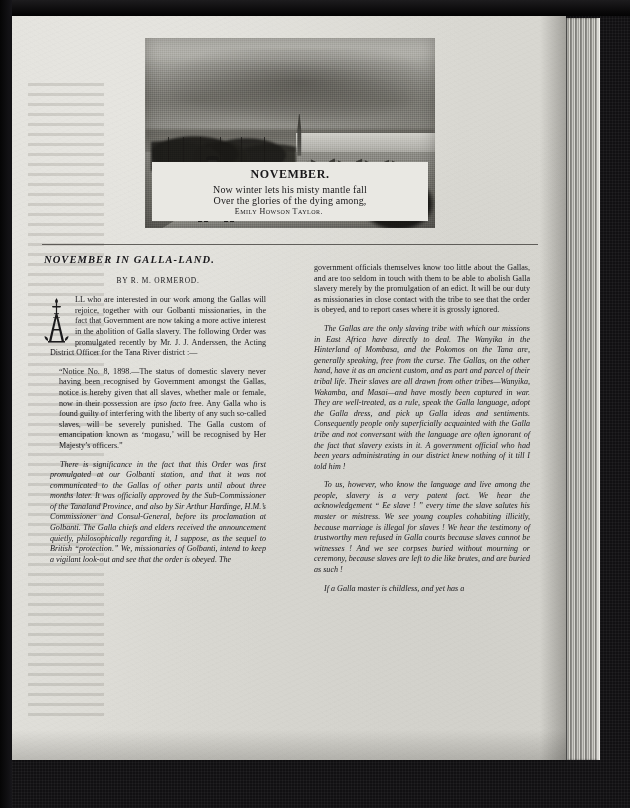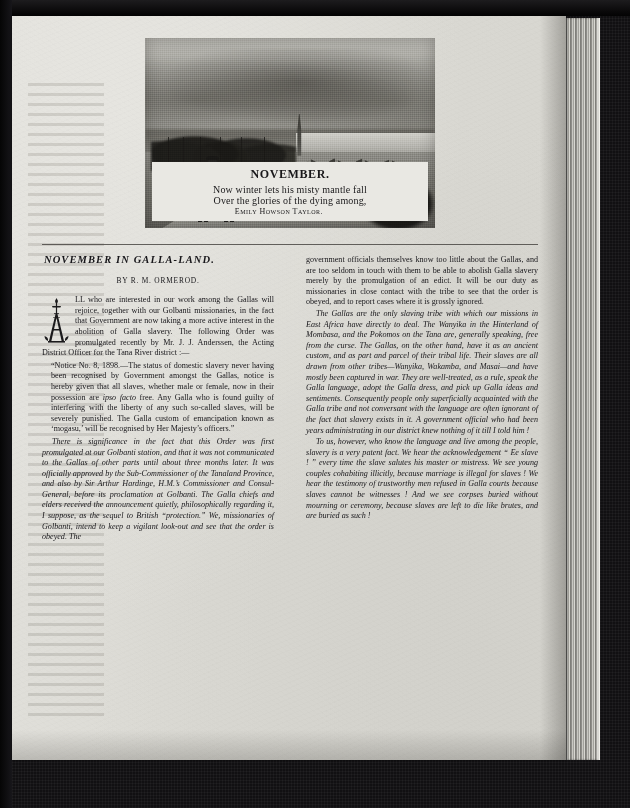--- a/index.html
+++ b/index.html
@@ -349,21 +349,21 @@
   .dropcap svg { display: block; }
   .dropcap-para { text-align: justify; }
 
   .quote-block {
     margin-top: 2px;
     padding-left: 9px;
     text-align: justify;
   }
   em { font-style: italic; }
 
-  .col p { margin: 0; }
+  .col p { margin: 8px; }
 </style>
 </head>
 <body>
 
 <div class="scan">
   <div class="cover-texture"></div>
   <div class="cover-top-bevel"></div>
   <div class="spine-dark"></div>
 
   <div class="fore-edge">
@@ -462,20 +462,21 @@
             <p class="para"><span>“Notice No. 8, 1898.—The status of domestic slavery never having been recognised by Government amongst the Gallas, notice is hereby given that all slaves, whether male or female, now in their possession are </span><em>ipso facto</em><span> free. Any Galla who is found guilty of interfering with the liberty of any such so-called slaves, will be severely punished. The Galla custom of emancipation known as ‘mogasu,’ will be recognised by Her Majesty’s officers.”</span></p>
           </div>
 
           <p class="para indent" style="margin-top:2px;">There is significance in the fact that this Order was first promulgated at our Golbanti station, and that it was not communicated to the Gallas of other parts until about three months later. It was officially approved by the Sub-Commissioner of the Tanaland Province, and also by Sir Arthur Hardinge, H.M.’s Commissioner and Consul-General, before its proclamation at Golbanti. The Galla chiefs and elders received the announcement quietly, philosophically regarding it, I suppose, as the sequel to British “protection.” We, missionaries of Golbanti, intend to keep a vigilant look-out and see that the order is obeyed. The</p>
         </div>
 
         <div class="col right">
           <p class="para">government officials themselves know too little about the Gallas, and are too seldom in touch with them to be able to abolish Galla slavery merely by the promulgation of an edict. It will be our duty as missionaries in close contact with the tribe to see that the order is obeyed, and to report cases where it is grossly ignored.</p>
           <p class="para indent">The Gallas are the only slaving tribe with which our missions in East Africa have directly to deal. The Wanyika in the Hinterland of Mombasa, and the Pokomos on the Tana are, generally speaking, free from the curse. The Gallas, on the other hand, have it as an ancient custom, and as part and parcel of their tribal life. Their slaves are all drawn from other tribes—Wanyika, Wakamba, and Masai—and have mostly been captured in war. They are well-treated, as a rule, speak the Galla language, adopt the Galla dress, and pick up Galla ideas and sentiments. Consequently people only superficially acquainted with the Galla tribe and not conversant with the language are often ignorant of the fact that slavery exists in it. A government official who had been years administrating in our district knew nothing of it till I told him !</p>
           <p class="para indent">To us, however, who know the language and live among the people, slavery is a very patent fact. We hear the acknowledgement “ Ee slave ! ” every time the slave salutes his master or mistress. We see young couples cohabiting illicitly, because marriage is illegal for slaves ! We hear the testimony of trustworthy men refused in Galla courts because slaves cannot be witnesses ! And we see corpses buried without mourning or ceremony, because slaves are left to die like brutes, and are buried as such !</p>
+          <p class="para indent">If a Galla master is childless, and yet has a</p>
         </div>
 
       </div>
     </div>
 
     <div class="page-shadow-right"></div>
     <div class="page-shadow-bottom"></div>
   </div>
 </div>
 

